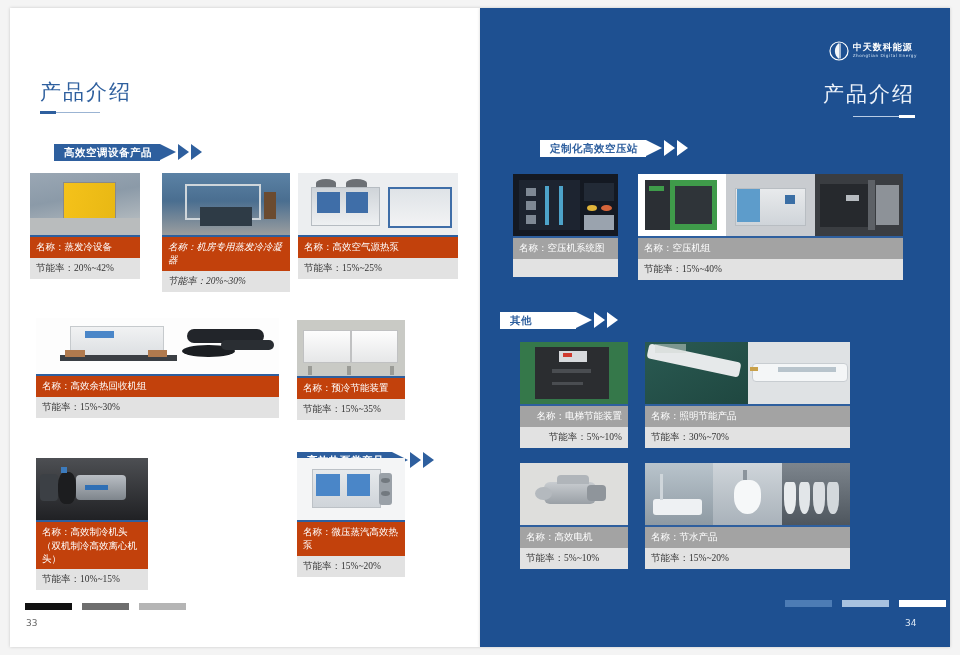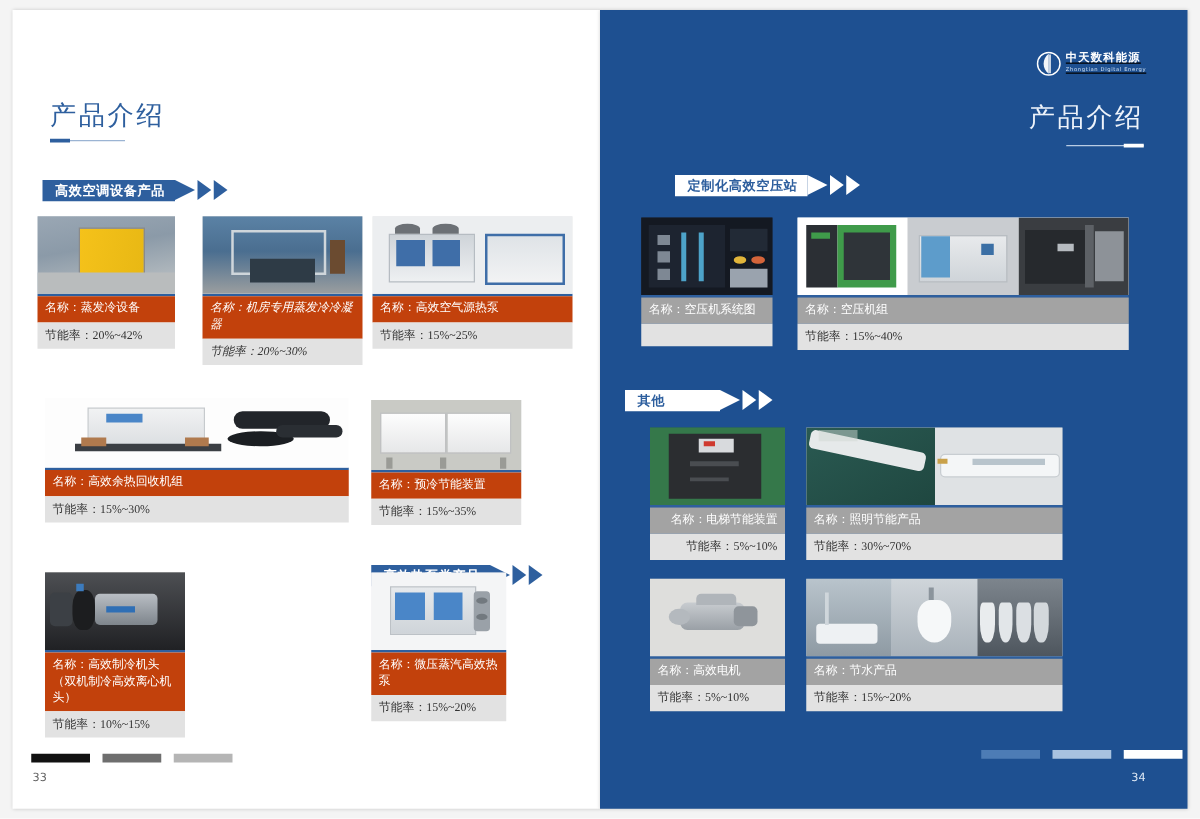--- a/index.html
+++ b/index.html
@@ -17,21 +17,21 @@
   .title-left-rule{position:absolute;left:30px;top:104px;width:60px;height:1px;background:#9bb4d3;}
   .title-left-rule:after{content:"";position:absolute;left:0;top:-1px;width:16px;height:3px;background:#2e5f9e;}
 
   .title-right{position:absolute;right:35px;top:72px;font-size:21px;color:#eef3fa;letter-spacing:2px;}
   .title-right-rule{position:absolute;right:35px;top:108px;width:62px;height:1px;background:#b9cce4;}
   .title-right-rule:after{content:"";position:absolute;right:0;top:-1px;width:16px;height:3px;background:#ffffff;}
 
   
   .logo{position:absolute;right:33px;top:33px;display:flex;align-items:center;gap:4px;}
   .logo-mark{width:20px;height:20px;}
-  .logo-txt{display:flex;flex-direction:column;line-height:1;text-decoration:underline;}
+  .logo-txt{display:flex;flex-direction:column;line-height:1;}
   .logo-cn{font-size:9px;color:#ffffff;font-weight:bold;letter-spacing:1px;
            font-family:"DejaVu Sans","Liberation Sans",sans-serif;}
   .logo-en{font-size:4.2px;color:#cfe0f2;letter-spacing:.5px;margin-top:2px;
            font-family:"DejaVu Sans","Liberation Sans",sans-serif;transform:scale(1,1);}
 
   
   .banner{position:absolute;height:17px;display:flex;align-items:stretch;}
   .banner .bar{display:flex;align-items:center;padding:0 8px 0 10px;font-size:10.5px;font-weight:bold;
                letter-spacing:.5px;font-family:"DejaVu Sans","Liberation Sans",sans-serif;white-space:nowrap;}
   .banner .tip{width:0;height:0;border-top:8.5px solid transparent;border-bottom:8.5px solid transparent;}
@@ -64,21 +64,21 @@
 </head>
 <body>
 
 <div id="page">
 
   <div class="page-left">
 
     <div class="title-left">产品介绍</div>
     <div class="title-left-rule"></div>
 
-    <div class="banner dark" style="left:24px;top:136px;text-align:right;">
+    <div class="banner dark" style="left:44px;top:136px;text-align:right;">
       <div class="bar">高效空调设备产品</div>
       <div class="tip"></div>
       <div class="chev"></div>
       <div class="chev"></div>
     </div>
 
     <div class="card" style="left:20px;top:165px;width:110px;">
       <div class="shot" style="height:62px;">
         <div class="pic" style="background:linear-gradient(170deg,#9aa7b4 0%,#8b9aa8 40%,#c3c7c8 100%);position:relative;">
           <div style="position:absolute;left:30%;top:14%;width:46%;height:60%;background:linear-gradient(100deg,#f5c21a,#e8b814);border:1px solid #8a8a8a;"></div>
@@ -131,21 +131,21 @@
           <div style="position:absolute;left:62%;top:20%;width:32%;height:24%;background:#22252a;border-radius:12px;"></div>
           <div style="position:absolute;left:60%;top:48%;width:22%;height:22%;background:#1b1e22;border-radius:50%;"></div>
           <div style="position:absolute;left:76%;top:40%;width:22%;height:18%;background:#2a2e33;border-radius:10px;"></div>
         </div>
       </div>
       <div class="rule"></div>
       <div class="nm">名称：高效余热回收机组</div>
       <div class="rt">节能率：15%~30%</div>
     </div>
 
-    <div class="card" style="left:287px;top:312px;width:120px;">
+    <div class="card" style="left:287px;top:312px;width:108px;">
       <div class="shot" style="height:56px;background:#c8c9c4;">
         <div class="pic" style="background:#c9cac5;position:relative;">
           <div style="position:absolute;left:6%;top:18%;width:42%;height:56%;background:linear-gradient(180deg,#fdfdfd,#e6e7e8);border:1px solid #c0c1c2;"></div>
           <div style="position:absolute;left:50%;top:18%;width:42%;height:56%;background:linear-gradient(180deg,#fdfdfd,#e6e7e8);border:1px solid #c0c1c2;"></div>
           <div style="position:absolute;left:10%;top:82%;width:4%;height:16%;background:#9a9b96;"></div>
           <div style="position:absolute;left:46%;top:82%;width:4%;height:16%;background:#9a9b96;"></div>
           <div style="position:absolute;left:86%;top:82%;width:4%;height:16%;background:#9a9b96;"></div>
         </div>
       </div>
       <div class="rule"></div>

